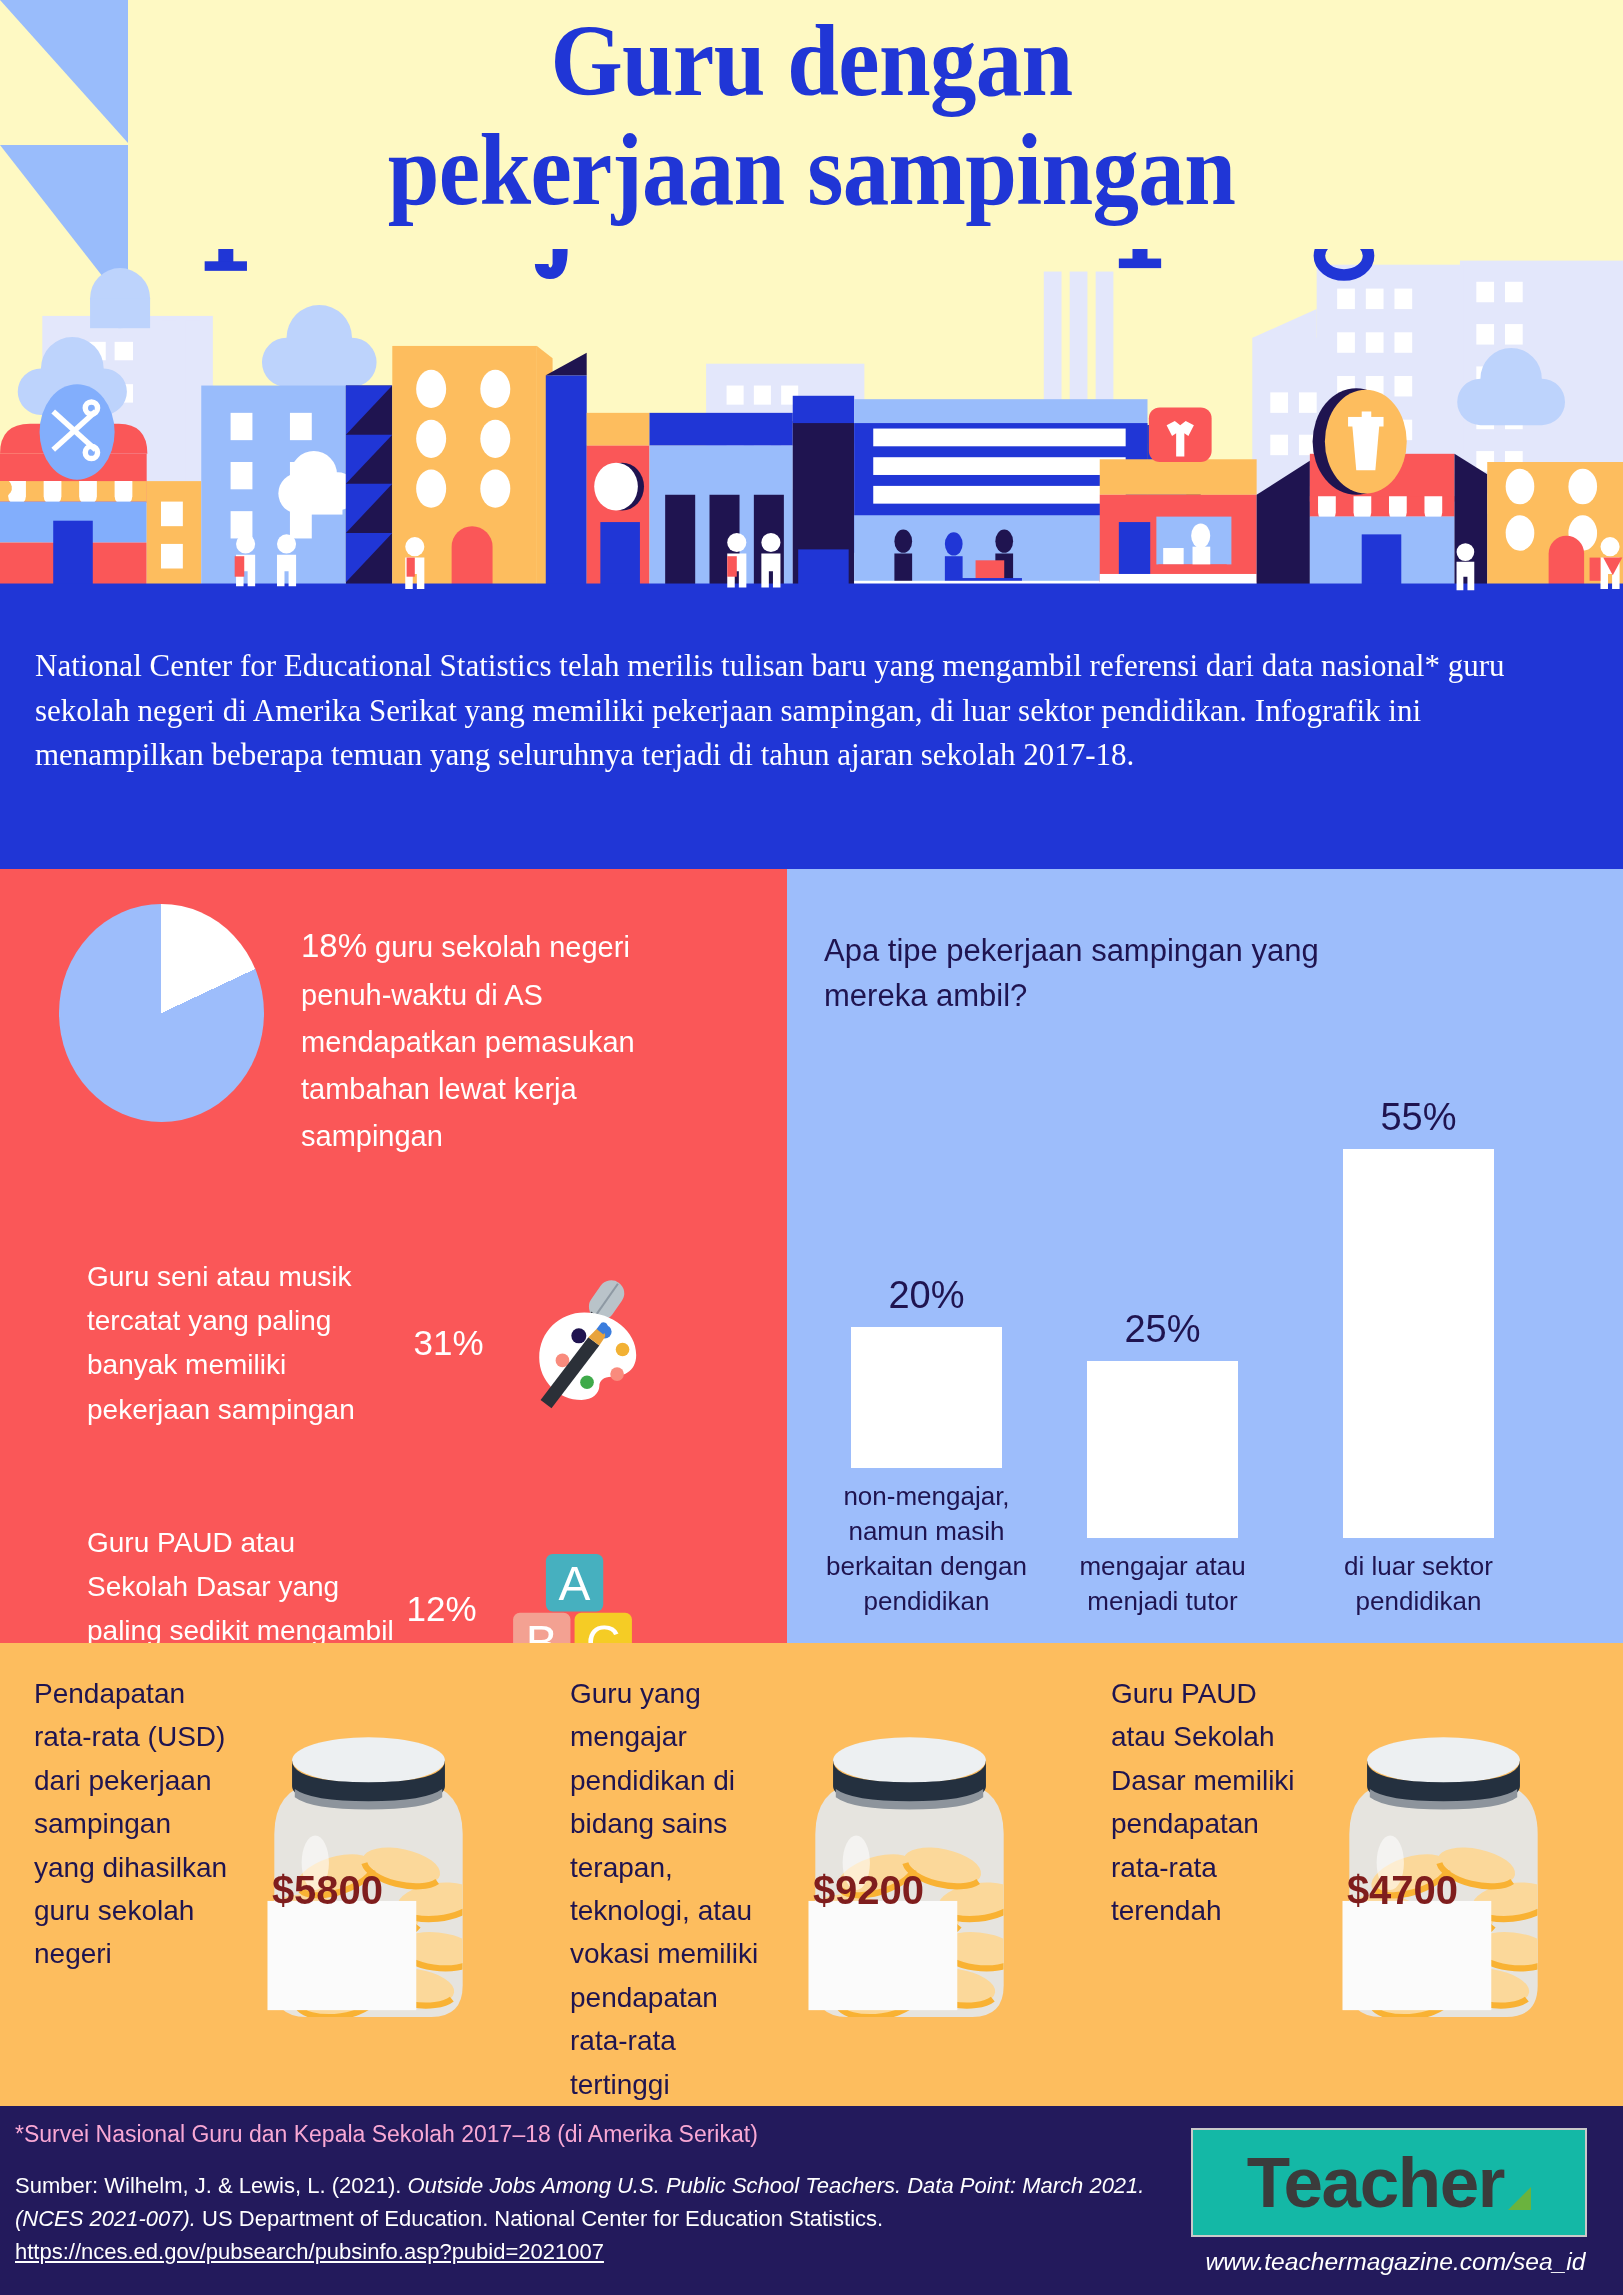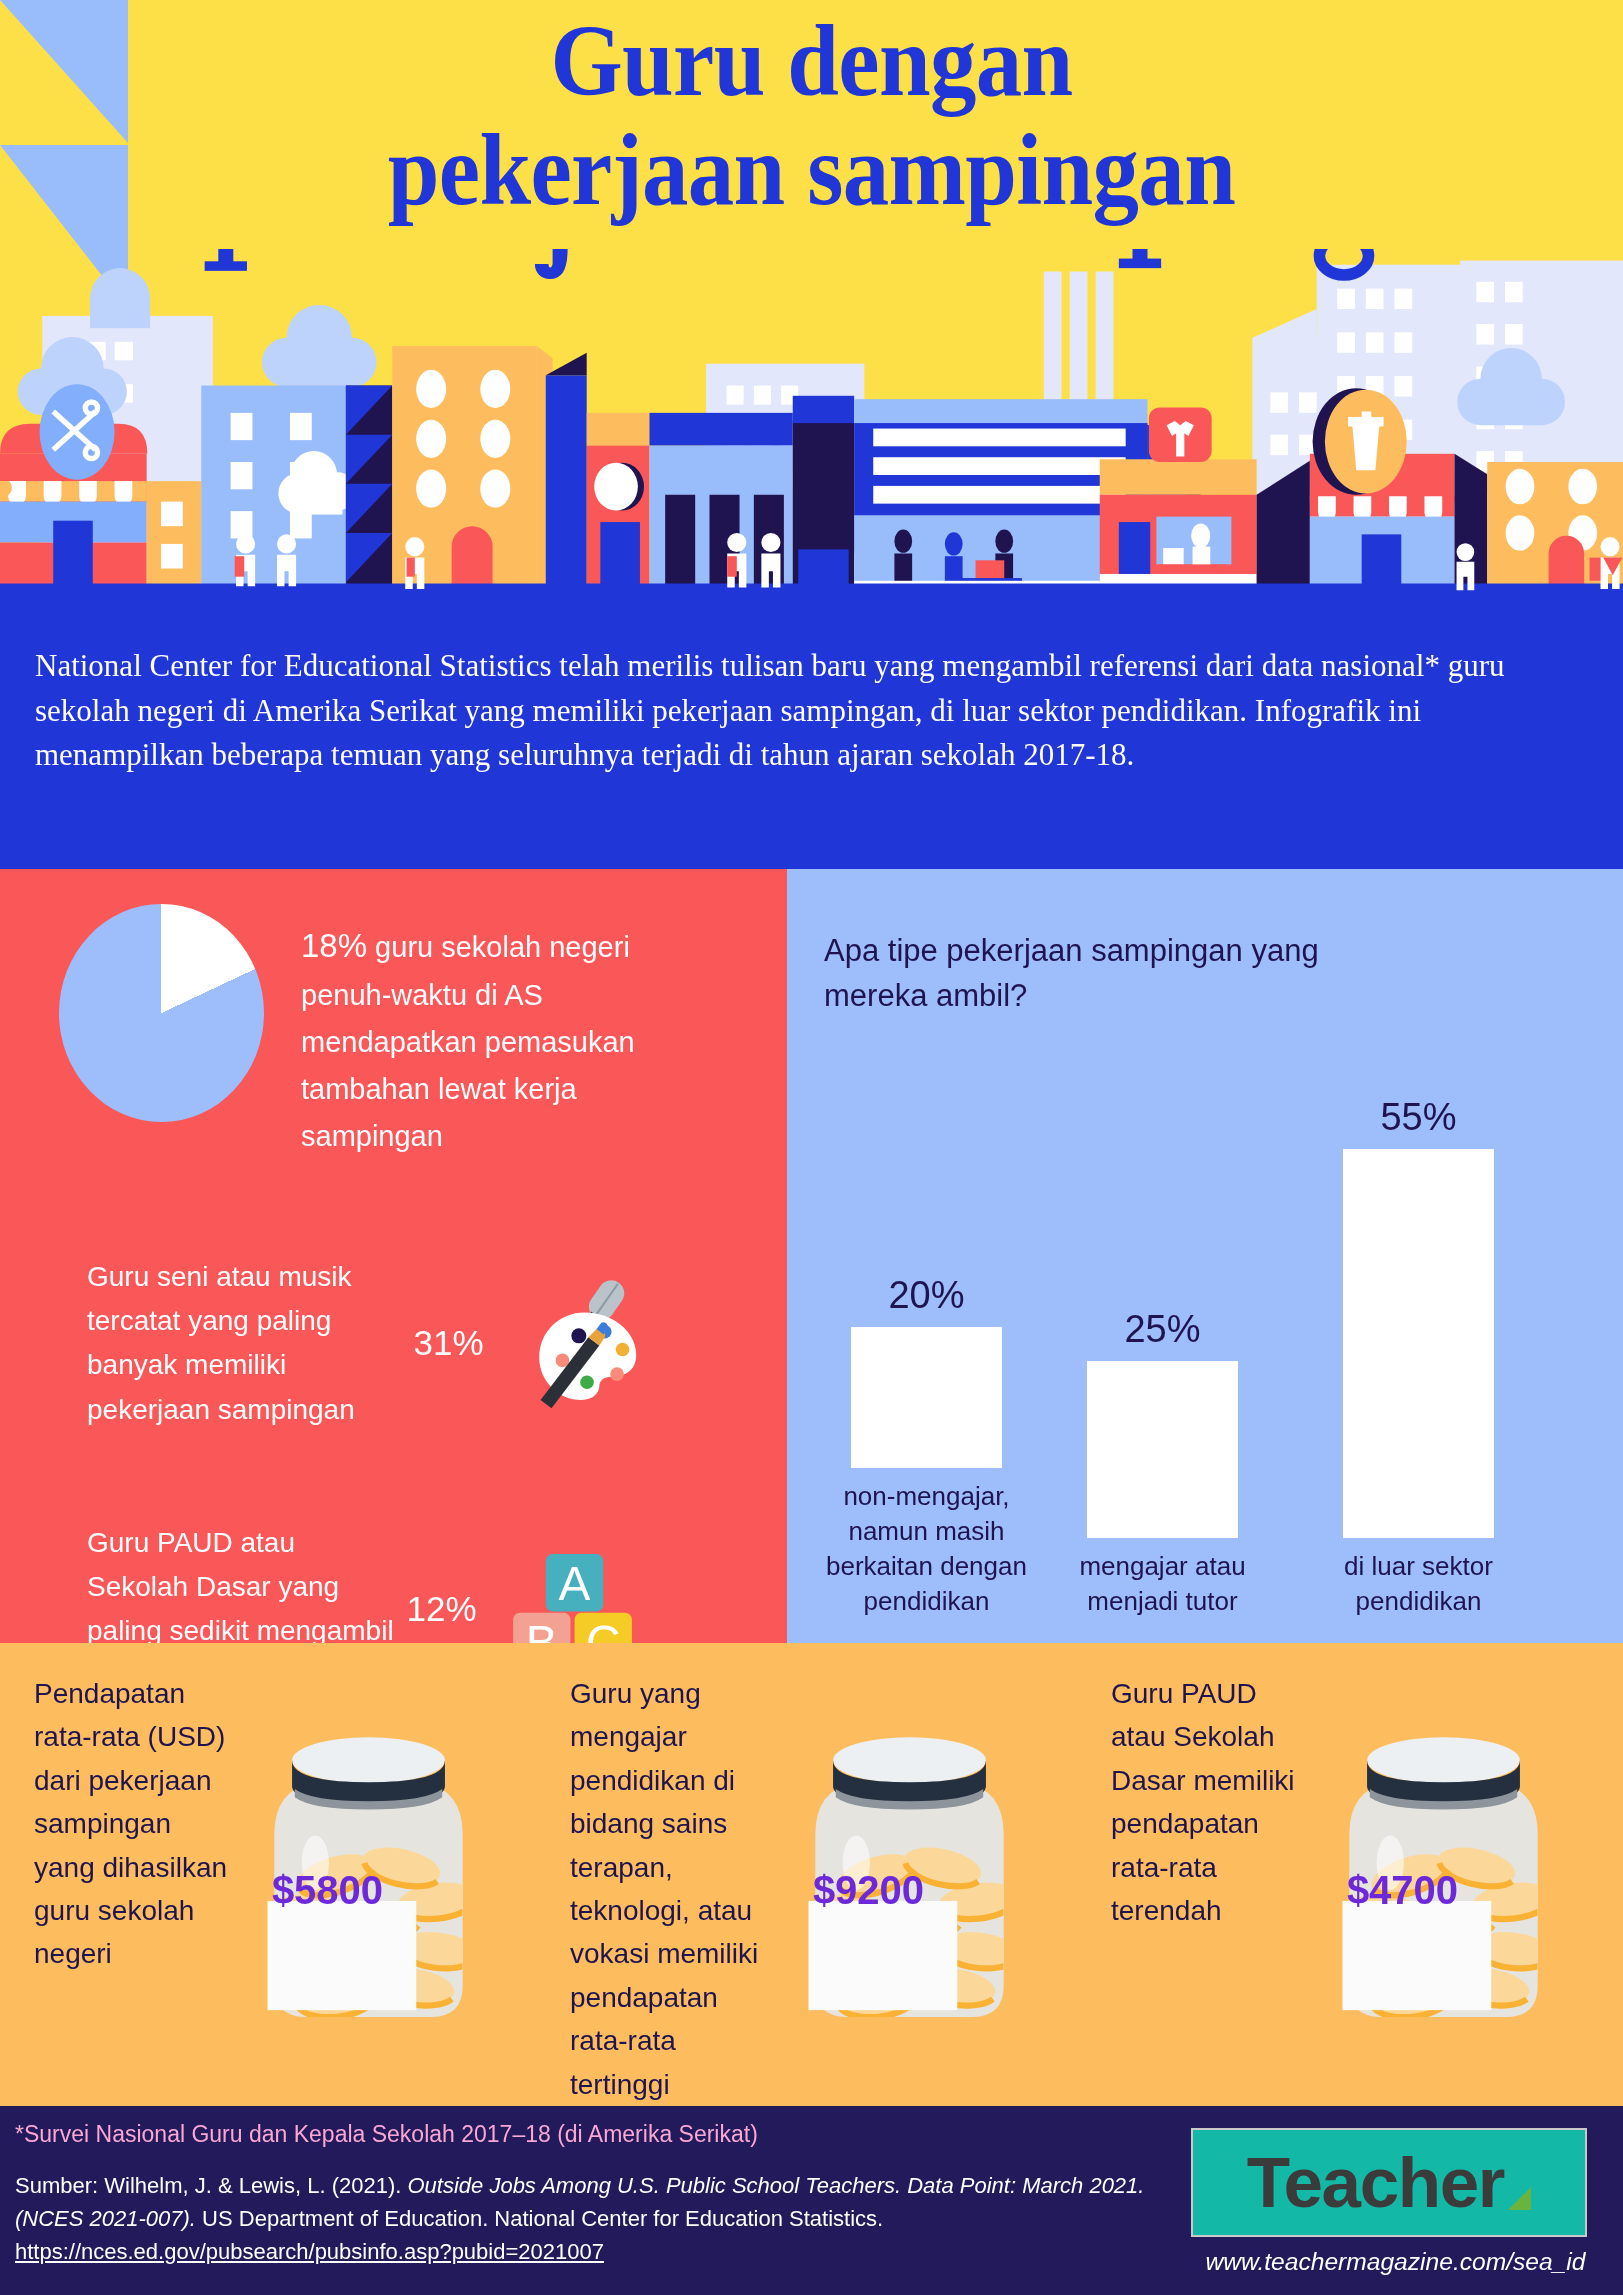--- a/index.html
+++ b/index.html
@@ -6,21 +6,21 @@
   html, body { background: #ffffff; }
   body {
     width: 1623px; height: 2295px;
     font-family: "Liberation Sans", sans-serif;
     overflow: hidden; position: relative;
   }
 
   
   #header {
     position: absolute; left: 0; top: 0; width: 1623px; height: 604px;
-    background: #fde047; overflow: hidden;
+    background: #fef9c3; overflow: hidden;
   }
   .deco-tri { position: absolute; }
   #tri-top {
     left: 0; top: 0; width: 128px; height: 143px;
     background: #99bcfb;
     clip-path: polygon(0 0, 100% 0, 100% 100%);
   }
   #tri-bottom {
     left: 0; top: 145px; width: 128px; height: 164px;
     background: #99bcfb;
@@ -106,21 +106,21 @@
     position: absolute; left: 0; top: 1643px; width: 1623px; height: 463px;
     background: #fdbd5e;
     padding-left: 8px;
   }
   .jar-block { position: absolute; top: 0; height: 463px; }
   .jar-txt {
     position: absolute; top: 29px; color: #1f1450; font-size: 28px; line-height: 1.55;
   }
   .jar-art { position: absolute; }
   .jar-amt {
-    position: absolute; color: #6d28d9; font-size: 40px; font-weight: 700;
+    position: absolute; color: #7f1d1d; font-size: 40px; font-weight: 700;
     text-align: center; white-space: nowrap;
   }
 
   
   #footer {
     position: absolute; left: 0; top: 2106px; width: 1623px; height: 190px;
     background: #231a5c;
   }
   #foot-note {
     position: absolute; left: 15px; top: 15px; width: 1146px;

